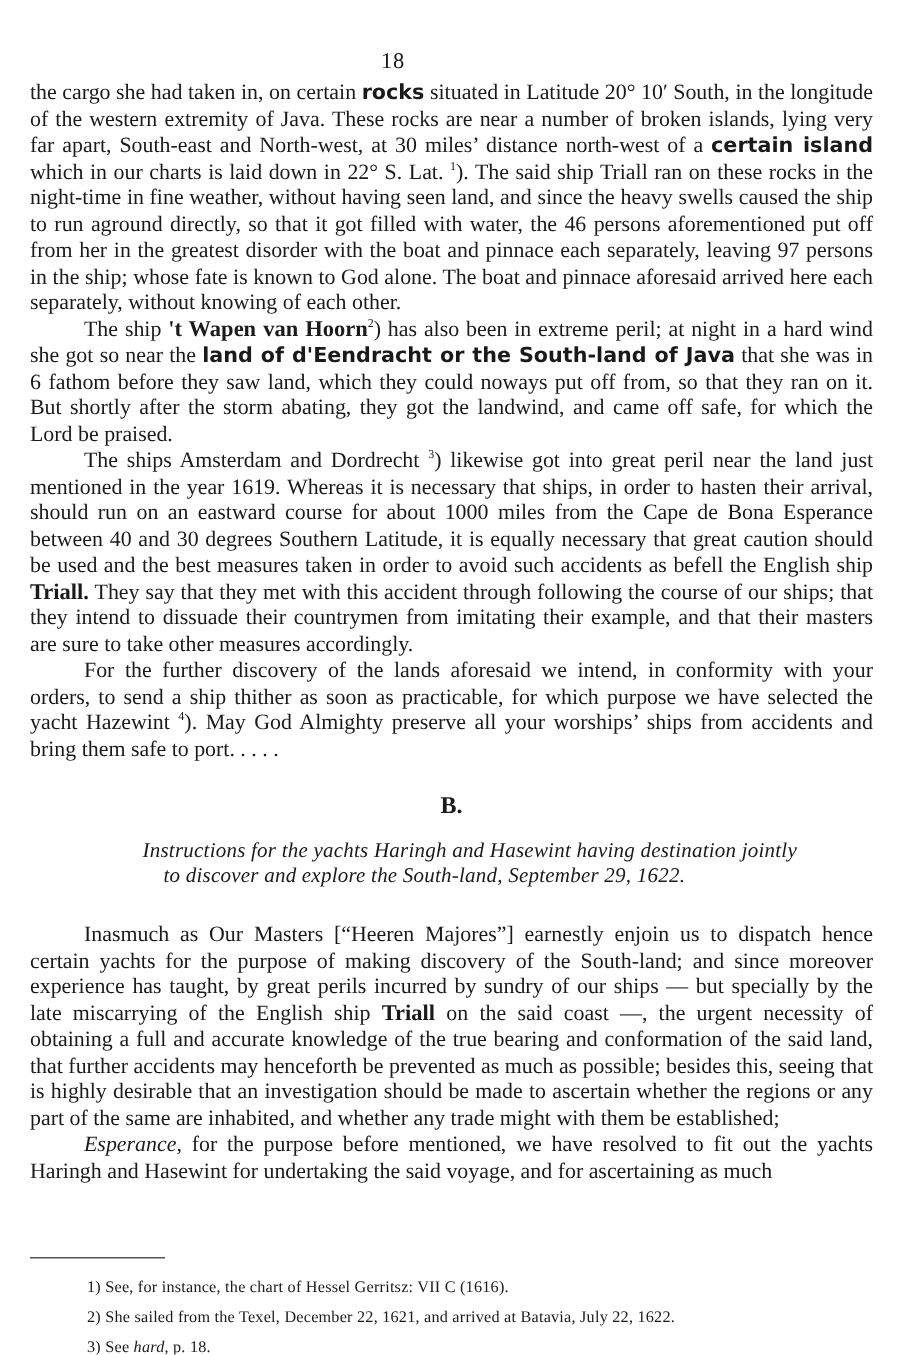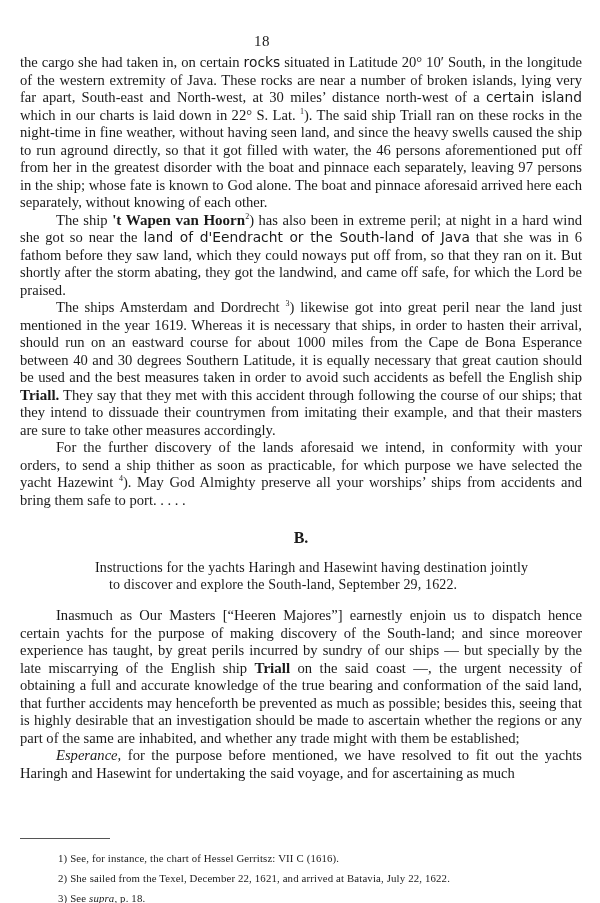--- a/index.html
+++ b/index.html
@@ -36,42 +36,43 @@
       margin: 0;
       text-align: justify;
       text-align-last: left;
       hyphens: none;
     }
     .para.indent {
       text-indent: 36px;
     }
     .bold-sans {
       font-family: "DejaVu Sans", "Liberation Sans", sans-serif;
-      font-weight: normal;
+      font-weight: bold;
       font-size: 13.8px;
     }
     .bold-serif {
       font-weight: bold;
       font-size: 15px;
     }
     sup.fn {
       font-size: 8px;
       vertical-align: 6px;
       line-height: 0;
     }
     .section-heading {
       text-align: center;
       font-weight: bold;
       font-size: 16px;
       margin: 18px 0 0 0;
       height: 22px;
       line-height: 22px;
     }
     .section-title {
-      margin: 10px 0 0 75px;
+      margin: 10px 0 8px 75px;
+      font-style: italic;
       font-size: 14px;
       line-height: 17px;
       text-align: justify;
       text-align-last: left;
       letter-spacing: 0.15px;
     }
     .section-title .line2 {
       display: block;
       padding-left: 14px;
     }
@@ -131,15 +132,15 @@
 
   <p class="para indent"><em>Esperance,</em><span> for the purpose before mentioned, we have resolved to fit out the yachts Haringh and Hasewint for undertaking the said voyage, and for ascertaining as much</span></p>
 
 </div>
 
 <div class="footnote-rule"></div>
 
 <div class="footnotes">
   <p class="footnote"><span>1)</span> <span>See, for instance, the chart of Hessel Gerritsz: VII C (1616).</span></p>
   <p class="footnote"><span>2)</span> <span>She sailed from the Texel, December 22, 1621, and arrived at Batavia, July 22, 1622.</span></p>
-  <p class="footnote"><span>3)</span> <span>See </span><em>supra</em><span>, p. 18.</span></p>
+  <p class="footnote"><span>3)</span> <span>See </span><em>hard</em><span>, p. 18.</span></p>
   <p class="footnote"><span>4)</span> <span>See </span><em>storm</em><span>.</span></p>
 </div>
 
 </body></html>

